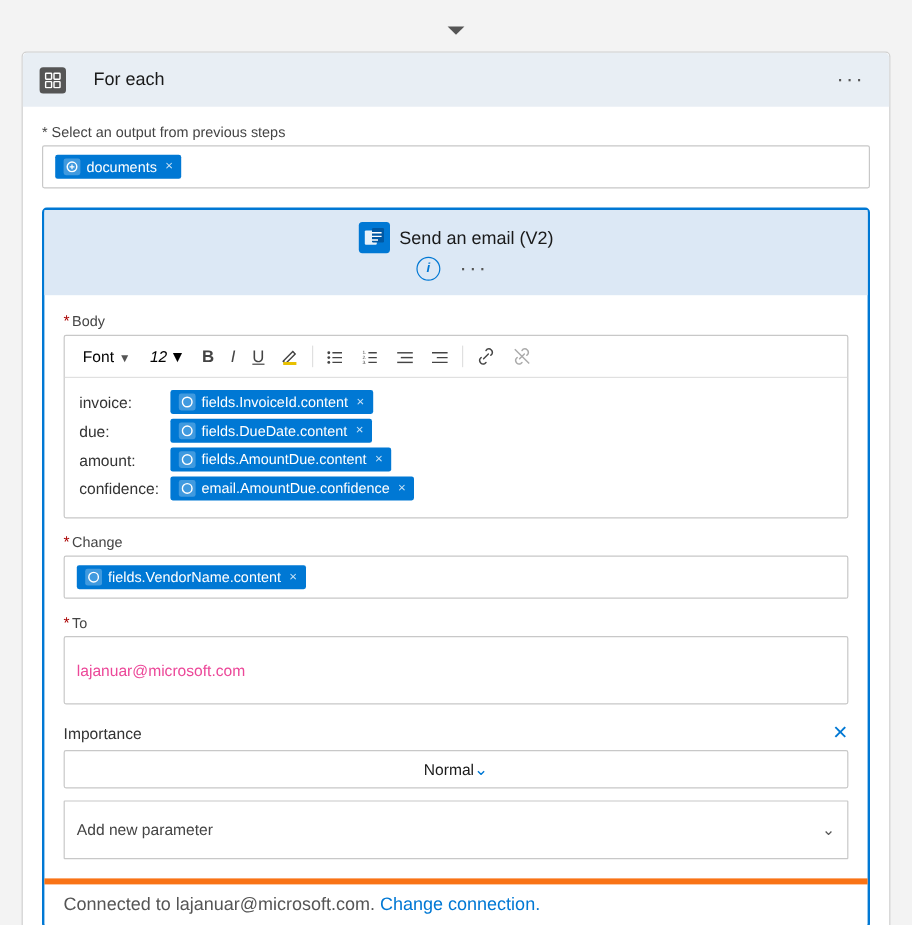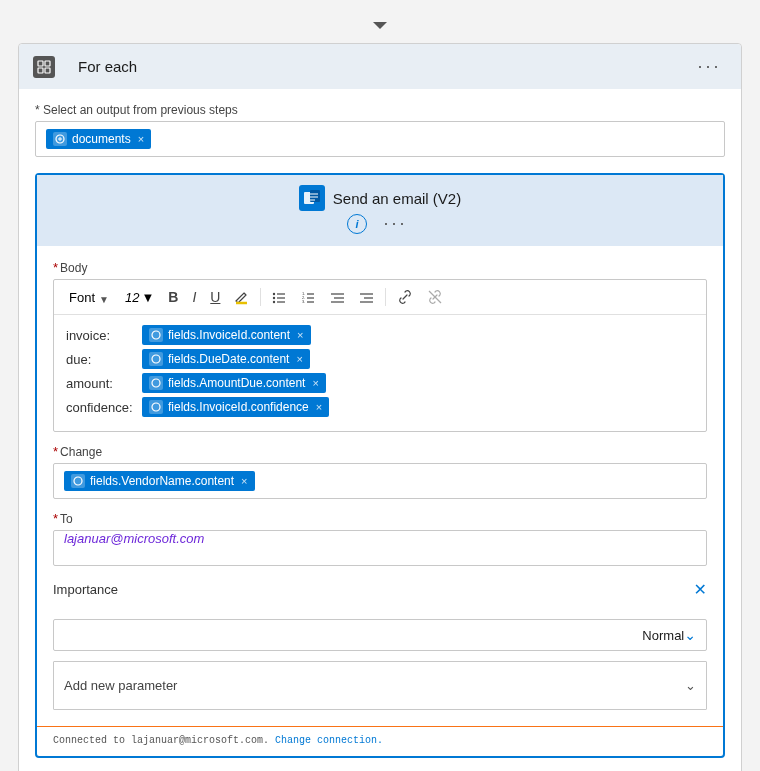--- a/index.html
+++ b/index.html
@@ -244,34 +244,33 @@
       align-items: center;
       gap: 6px;
       background: #fff;
       text-align: right;
     }
 
     
     .to-box {
       border: 1px solid #c8c8c8;
       border-radius: 2px;
-      padding: 0 10px;
+      padding: 20px 10px;
       min-height: 36px;
       background: #fff;
       font-size: 13px;
-      color: #6d28d9;
-      font-style: italic;
+      color: #ec4899;
     }
 
     
     .importance-row {
       display: flex;
       align-items: center;
       justify-content: space-between;
-      margin-bottom: 20px;
+      margin-bottom: 4px;
       margin-top: 14px;
     }
     .importance-label {
       font-size: 13px;
       color: #333;
     }
     .close-x {
       background: none;
       border: none;
       cursor: pointer;
@@ -280,21 +279,21 @@
     }
     .importance-select {
       border: 1px solid #c8c8c8;
       border-radius: 2px;
       padding: 7px 10px;
       font-size: 13px;
       color: #1a1a1a;
       background: #fff;
       display: flex;
       align-items: center;
-      justify-content: flex-end;
+      justify-content: center;
       cursor: pointer;
     }
     .importance-select .chevron { color: #0078d4; font-size: 14px; }
 
     
     .add-param-btn {
       border: 1px solid #c8c8c8;
       border-radius: 1px;
       padding: 16px 10px;
       font-size: 13px;
@@ -306,24 +305,23 @@
       cursor: pointer;
       margin-top: 10px;
       width: 100%;
       text-align: center;
     }
     .add-param-btn .chevron { color: #555; font-size: 13px; }
 
     
     .email-footer {
       padding: 8px 16px 10px 16px;
-      font-size: 10px;
+      font-size: 15px;
       color: #555;
-      border-top: 1px solid #f97316;
-      font-family: Liberation Mono, monospace;
+      border-top: 5px solid #f97316;
     }
     .email-footer a {
       color: #0078d4;
       text-decoration: none;
       cursor: pointer;
     }
 
     .form-section { margin-bottom: 12px; }
     .label-row {
       display: flex;
@@ -534,21 +532,21 @@
                 </div>
 
                 <div class="body-line">
                   <span class="body-line-label">confidence:</span>
                   <div class="token-chip">
                     <div class="chip-icon">
                       <svg width="10" height="10" viewBox="0 0 10 10" fill="none">
                           <circle cx="5" cy="5" r="4" stroke="white" stroke-width="1.2"></circle>
                         </svg>
                     </div>
-                    <span>fields.InvoiceId.confidence</span>
+                    <span>email.AmountDue.confidence</span>
                     <span class="chip-x">×</span>
                   </div>
                 </div>
               </div>
             </div>
           </div>
 
           <div class="form-section">
             <div class="label-row">
               <span class="req-star">*</span>

